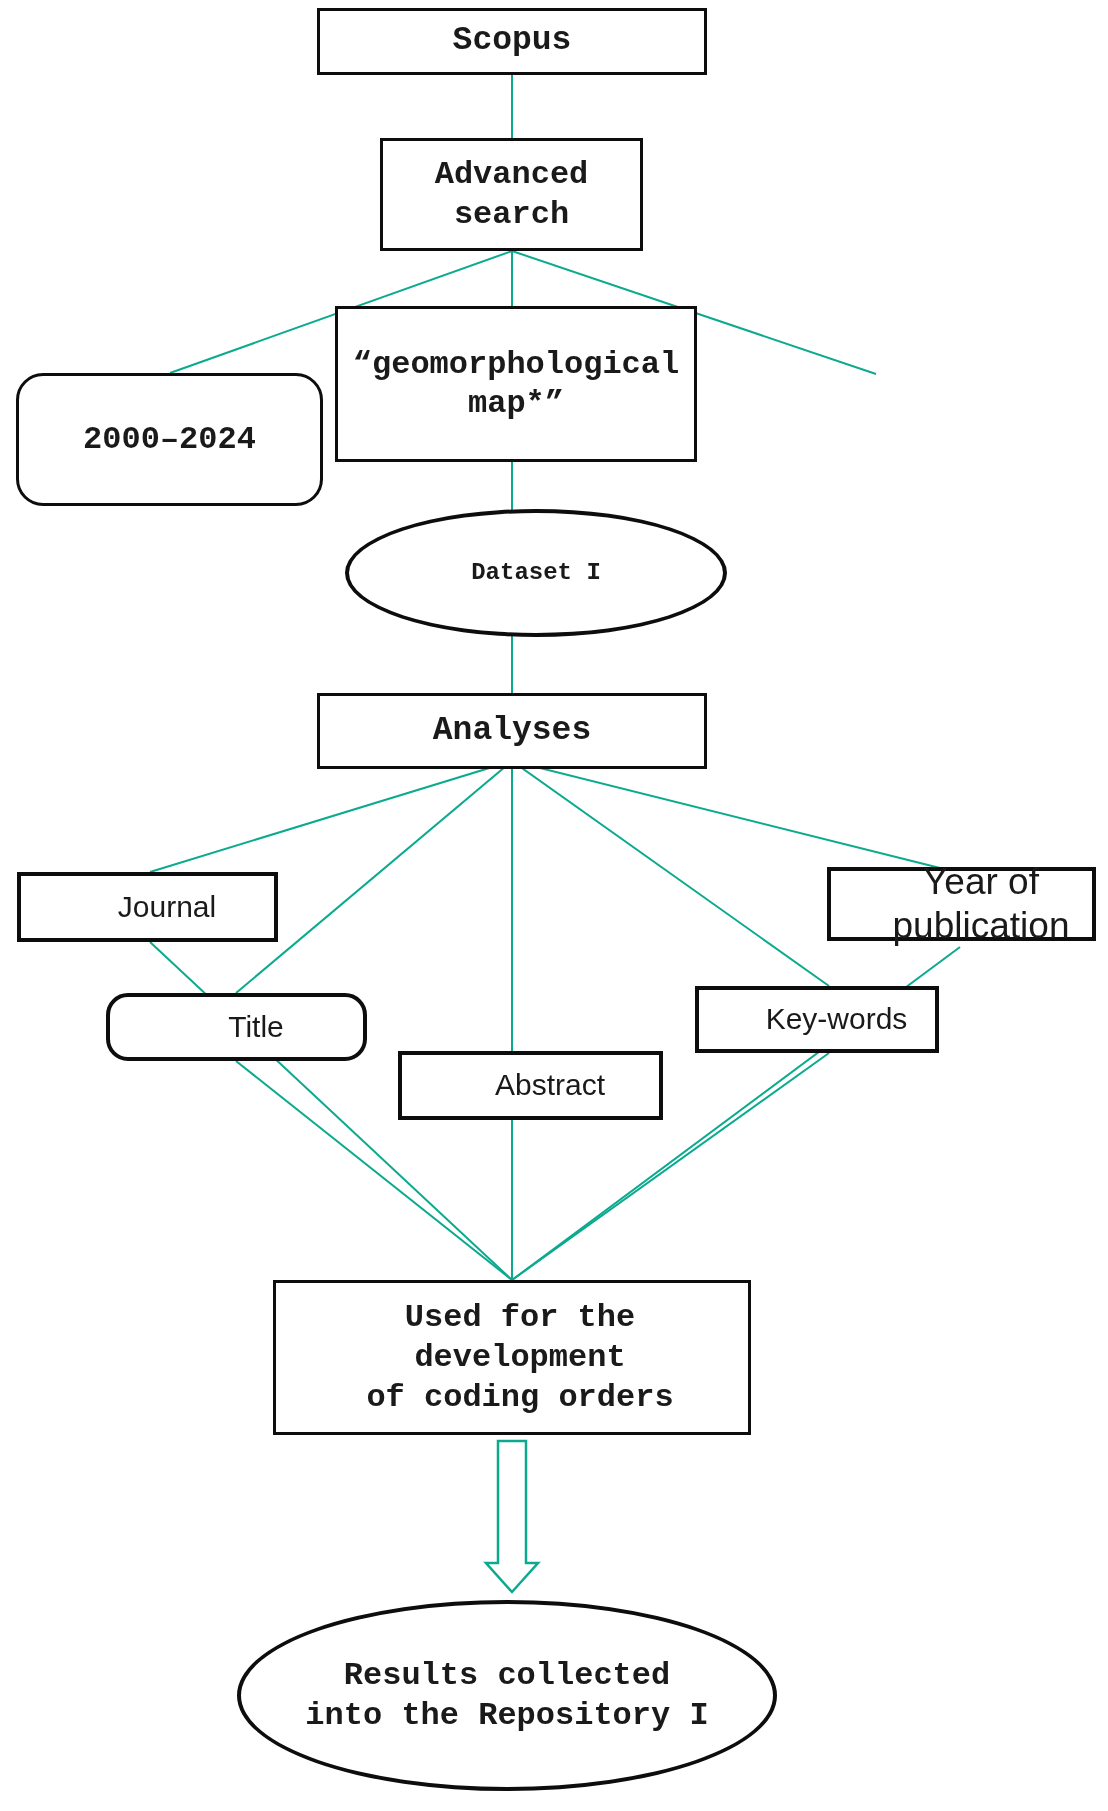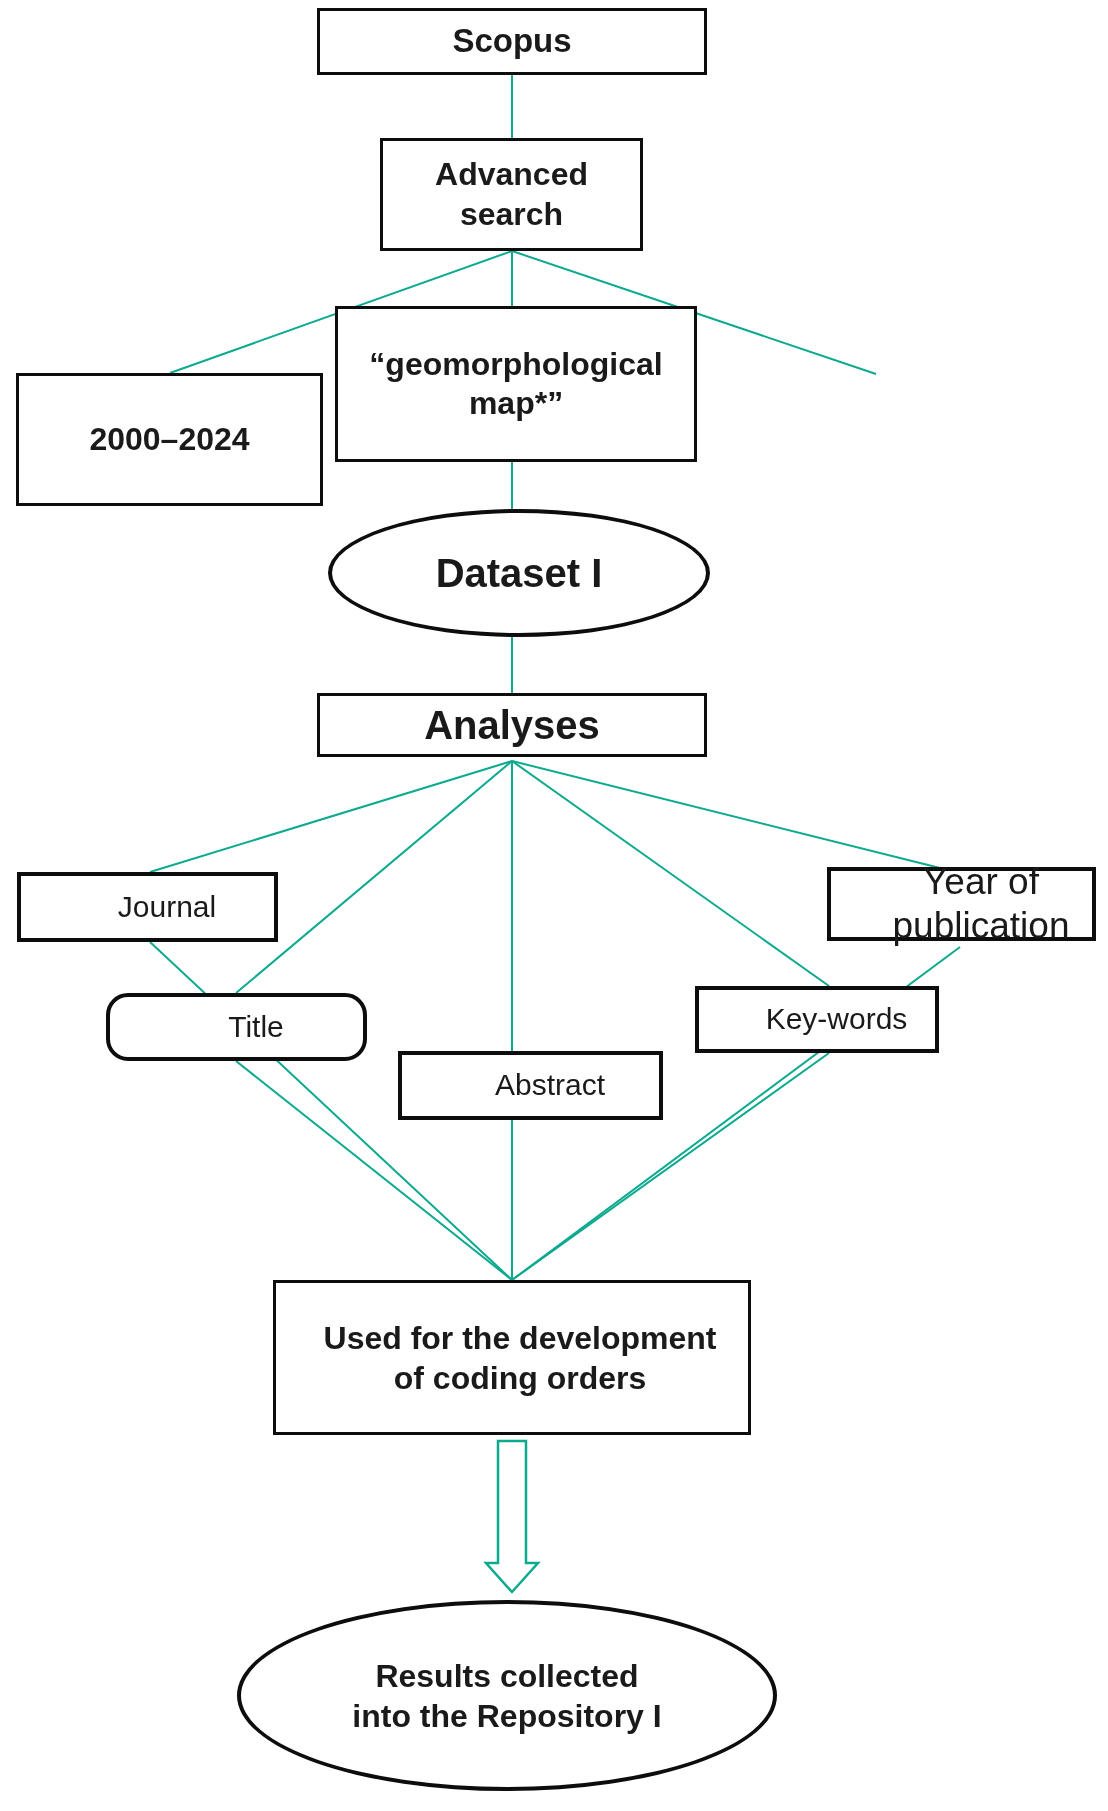--- a/index.html
+++ b/index.html
@@ -15,31 +15,31 @@
     overflow:hidden;
   }
   .wires{position:absolute;left:0;top:0;z-index:0;}
   .wires line{stroke:var(--connector);stroke-width:2px;}
   .wires polygon{fill:var(--node_fill);stroke:var(--connector);stroke-width:2.5px;stroke-linejoin:miter;}
   .node{
     position:absolute;box-sizing:border-box;background:var(--node_fill);
     border:3px solid var(--border);display:flex;align-items:center;justify-content:center;
     text-align:center;z-index:1;line-height:1.22;white-space:pre-line;
   }
-  .bold{font-weight:bold;}
+  .bold{font-weight:bold;font-family:Liberation Mono, monospace;}
   .ellipse{border-radius:50%;border-width:4px;}
   .thick{border-width:4px;padding-left:39px;}
 
   .n-scopus   {left:317px;top:8px;   width:390px;height:67px; font-size:33px;}
   .n-advanced {left:380px;top:138px; width:263px;height:113px;font-size:32px;}
-  .n-range    {left:16px; top:373px; width:307px;height:133px;font-size:32px;}
+  .n-range    {left:16px; top:373px; width:307px;height:133px;font-size:32px;border-radius:27px;}
   .n-query    {left:335px;top:306px; width:362px;height:156px;font-size:32px;}
   .n-open     {left:715px;top:374px; width:334px;height:132px;font-size:30px;}
-  .n-dataset  {left:328px;top:509px; width:382px;height:128px;font-size:40px;text-align:right;}
-  .n-analyses {left:317px;top:693px; width:390px;height:64px; font-size:40px;}
+  .n-dataset  {left:345px;top:509px; width:382px;height:128px;font-size:24px;text-align:right;}
+  .n-analyses {left:317px;top:693px; width:390px;height:76px; font-size:33px;}
   .n-journal  {left:17px; top:872px; width:261px;height:70px; font-size:30px;}
   .n-title    {left:106px;top:993px; width:261px;height:68px; font-size:30px;border-radius:22px;}
   .n-abstract {left:382px;top:1051px;width:265px;height:69px; font-size:30px;margin-left:16px;}
   .n-keywords {left:695px;top:986px; width:244px;height:67px; font-size:30px;}
   .n-yearpub  {left:827px;top:867px; width:269px;height:74px; font-size:37px;line-height:1.18;}
   .n-coding   {left:273px;top:1280px;width:478px;height:155px;font-size:32px;line-height:1.25;padding-left:16px;}
   .n-results  {left:237px;top:1600px;width:540px;height:191px;font-size:32px;line-height:1.25;}
 </style>
 </head>
 <body>

